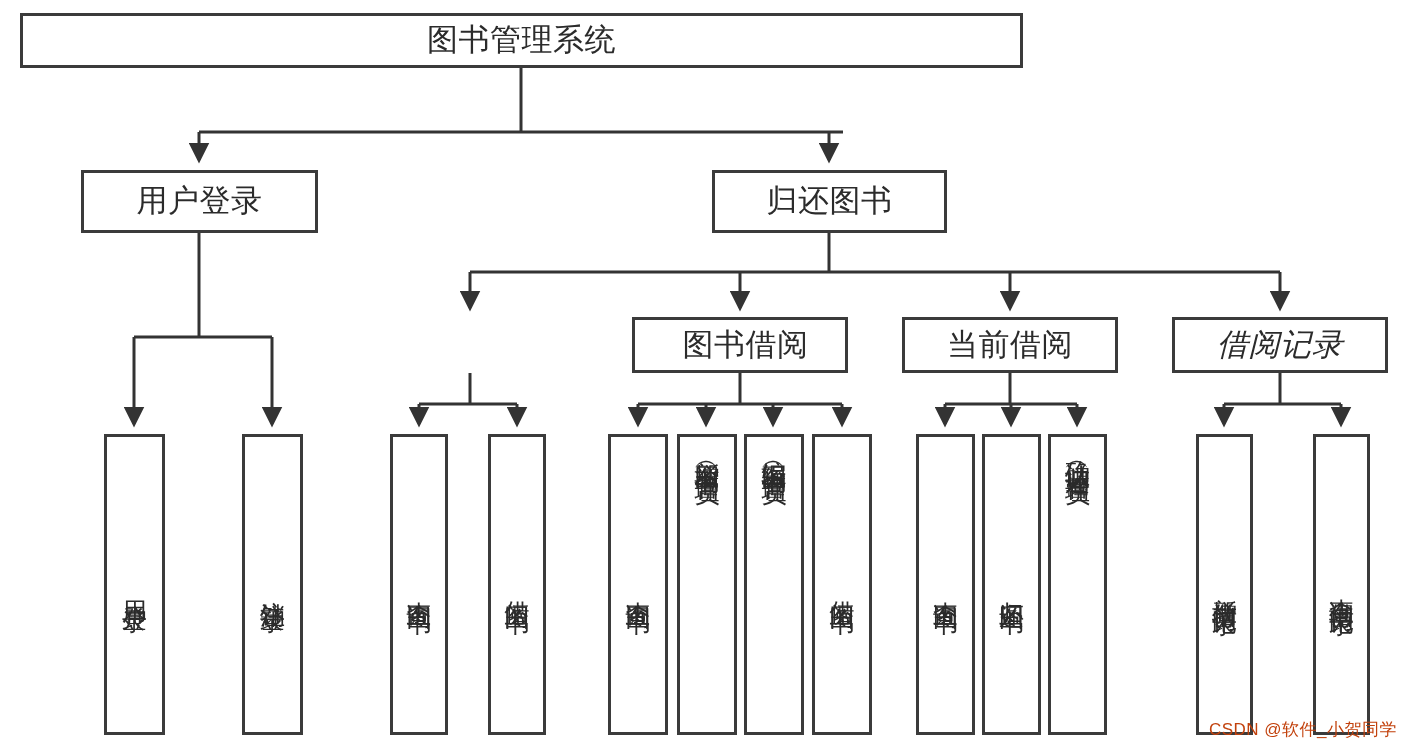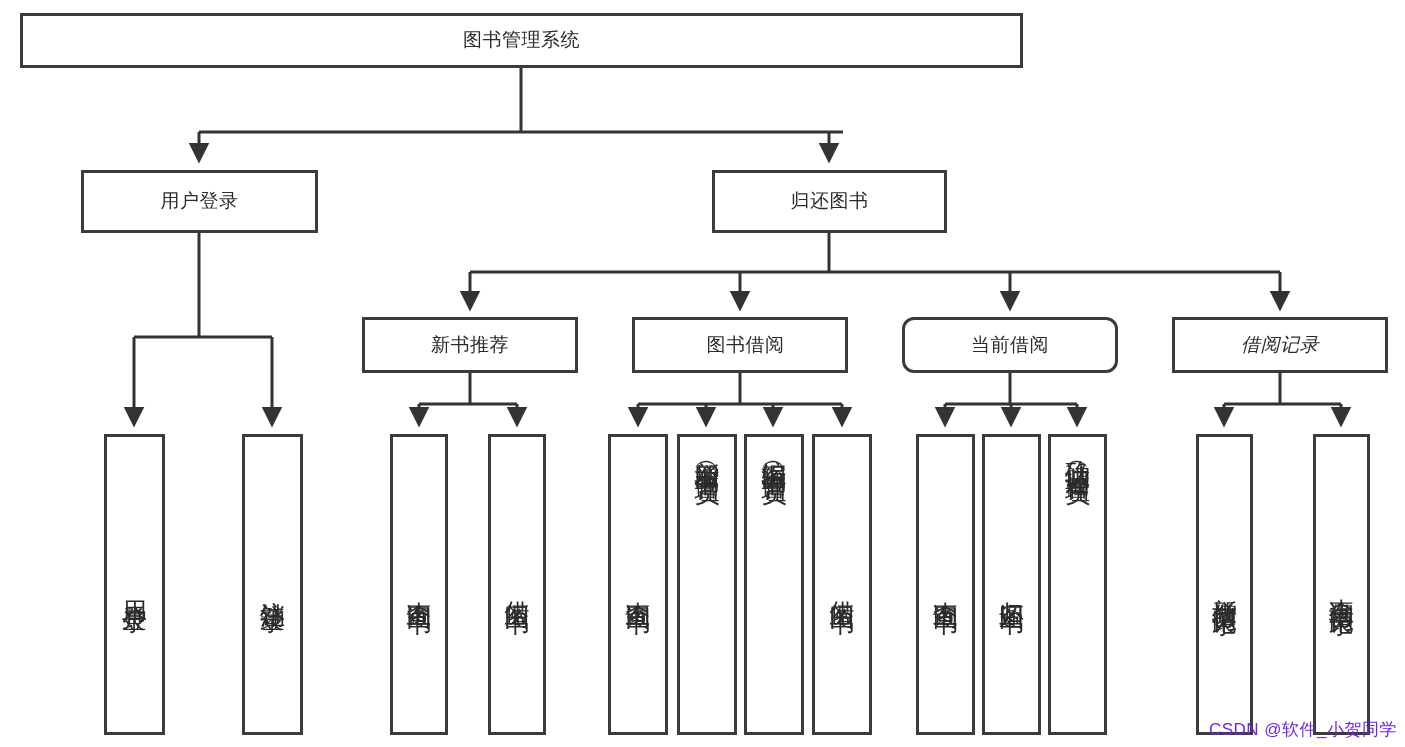--- a/index.html
+++ b/index.html
@@ -35,21 +35,21 @@
     justify-content: center;
     color: #2b2b2b;
   }
   .node-label {
     display: block;
     text-align: center;
     line-height: 1.18;
     letter-spacing: 0.5px;
   }
   .h-node .node-label {
-    font-size: 19px;
+    font-size: 31px;
     white-space: nowrap;
   }
   .v-node {
     align-items: flex-start;
     padding-top: 4px;
   }
   .v-node .node-label {
     writing-mode: vertical-rl;
     text-orientation: upright;
     font-size: 25px;
@@ -57,21 +57,21 @@
     line-height: 1;
   }
   .v-node.center-v {
     align-items: center;
   }
   #watermark {
     position: absolute;
     right: 8px;
     bottom: 6px;
     font-size: 17px;
-    color: #6d28d9;
+    color: #c2410c;
     white-space: nowrap;
     letter-spacing: 0.5px;
     margin-top: 40px;
   }
 </style>
 </head>
 <body>
 
 <div id="canvas">
 
@@ -130,29 +130,26 @@
   </div>
 
   <div class="node h-node" style="left:81px; top:170px; width:237px; height:63px;">
     <span class="node-label">用户登录</span>
   </div>
 
   <div class="node h-node" style="left:712px; top:170px; width:235px; height:63px;">
     <span class="node-label">归还图书</span>
   </div>
 
-  <div class="node h-node" style="left:362px; top:317px; width:216px; height:56px;">
-    <span class="node-label">新书推荐</span>
-  </div>
 
   <div class="node h-node" style="left:632px; top:317px; width:216px; height:56px;padding-left:11px;">
     <span class="node-label">图书借阅</span>
   </div>
 
-  <div class="node h-node" style="left:902px; top:317px; width:216px; height:56px;border-radius:12px;">
+  <div class="node h-node" style="left:902px; top:317px; width:216px; height:56px;">
     <span class="node-label">当前借阅</span>
   </div>
 
   <div class="node h-node" style="left:1172px; top:317px; width:216px; height:56px;font-style:italic;">
     <span class="node-label">借阅记录</span>
   </div>
 
   <div class="node v-node center-v" style="left:104px; top:434px; width:61px; height:301px;">
     <span class="node-label">用户登录</span>
   </div>

